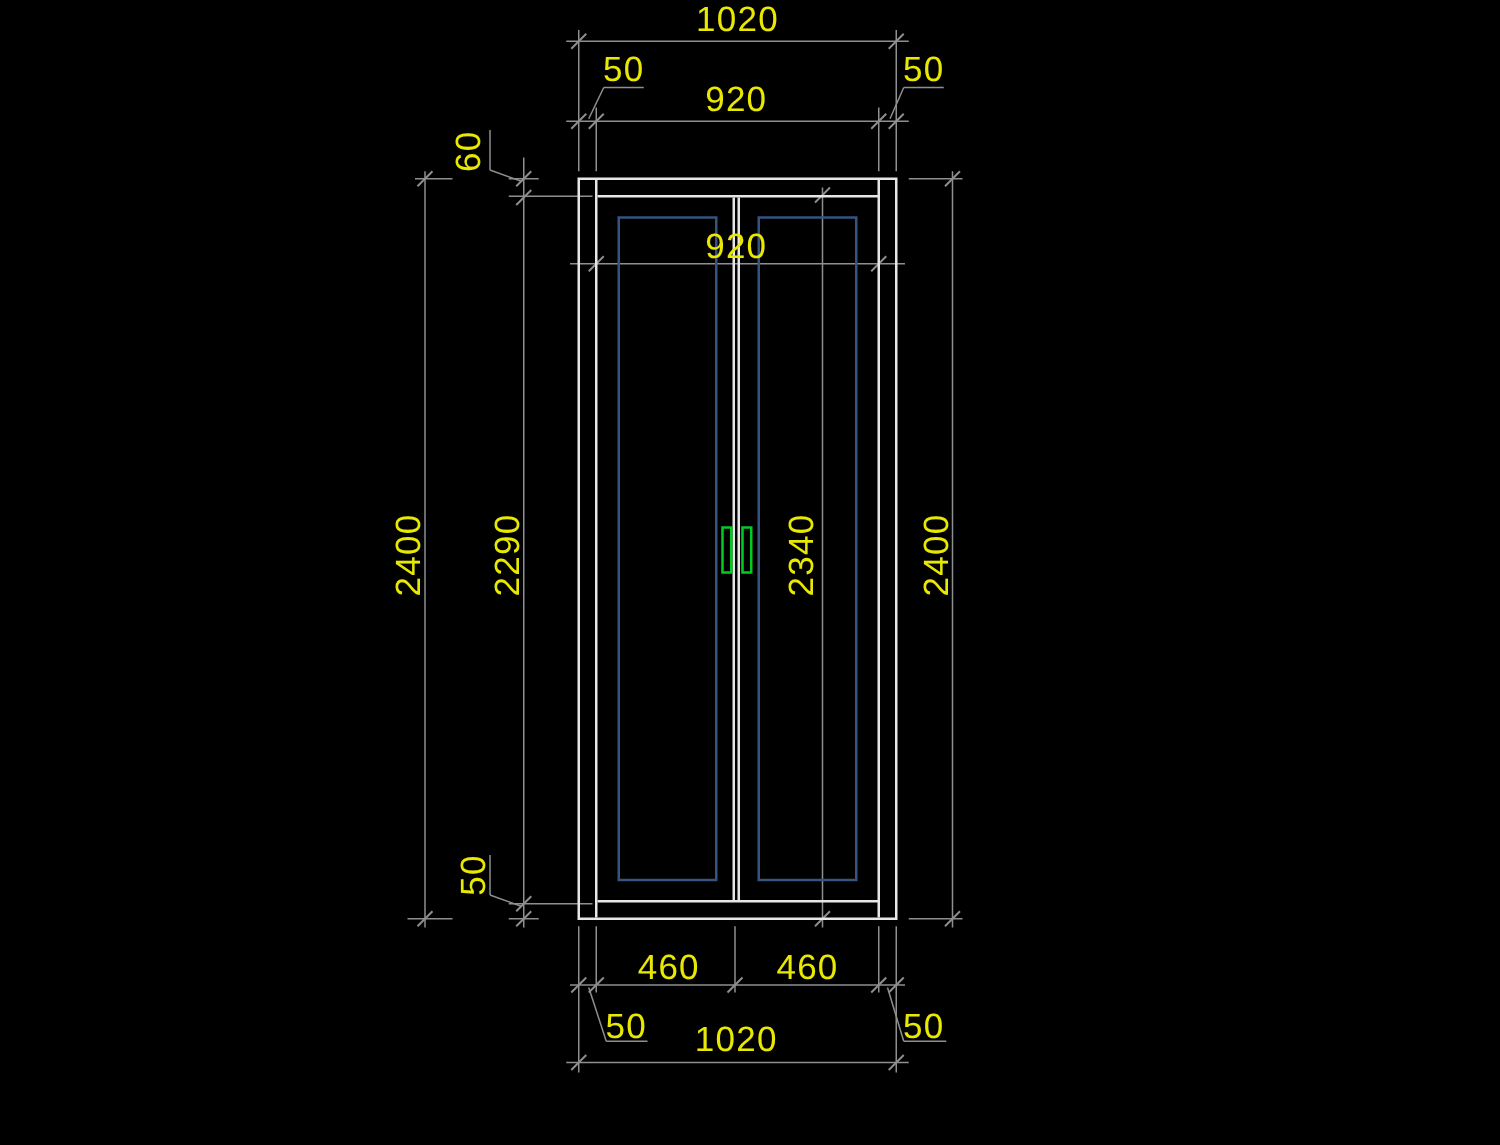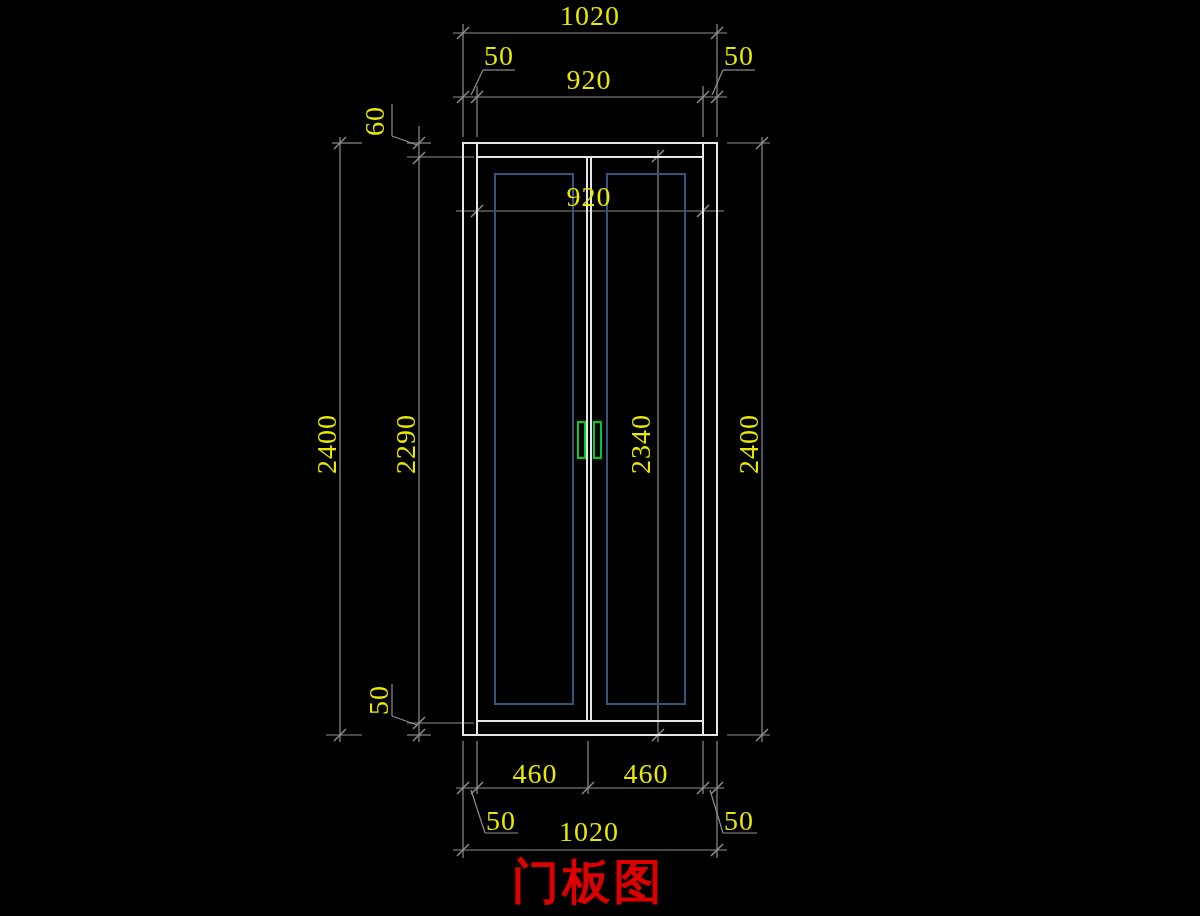--- a/index.html
+++ b/index.html
@@ -1,21 +1,21 @@
 <!DOCTYPE html>
 <html style="--background: #000000; --door-line: #e6e6e6; --dimension-line: #8f8f8f; --dimension-text: #e8e800; --panel-line: #35547f; --handle: #00cc22; --title: #dd0000;"><head>
 <meta charset="utf-8">
 <style>
   html,body{margin:0;padding:0;background:#000;}
   .canvas{
     position:relative;
     width:1128px;height:916px;
     background:var(--background,#000);
     overflow:hidden;
-    font-family:Liberation Serif, serif;
+    font-family:Liberation Sans, sans-serif;
   }
   .linework{position:absolute;left:0;top:0;width:1200px;height:916px;color:var(--dimension-line,#8f8f8f);}
   .abs{position:absolute;box-sizing:border-box;}
   
   .door-outer{left:462px;top:142px;width:256px;height:594px;border:2px solid var(--door-line,#e6e6e6);background:transparent;}
   .stile{width:2px;top:144px;height:590px;background:var(--door-line,#e6e6e6);}
   .stile-left{left:476px;}
   .stile-right{left:702px;}
   .rail{left:478px;width:225px;height:2px;background:var(--door-line,#e6e6e6);}
   .rail-top{top:156px;}
@@ -157,15 +157,14 @@
   <div class="dim v" style="left:406px;top:444px;">2290</div>
   <div class="dim v" style="left:641px;top:444px;">2340</div>
   <div class="dim v" style="left:749px;top:444px;">2400</div>
   <div class="dim v" style="left:379px;top:700px;">50</div>
   <div class="dim" style="left:535px;top:774px;">460</div>
   <div class="dim" style="left:646px;top:774px;">460</div>
   <div class="dim" style="left:501px;top:821px;">50</div>
   <div class="dim" style="left:589px;top:832px;">1020</div>
   <div class="dim" style="left:739px;top:821px;">50</div>
 
-  <div class="drawing-title">门板图</div>
 
 </div>
 
 </body></html>

